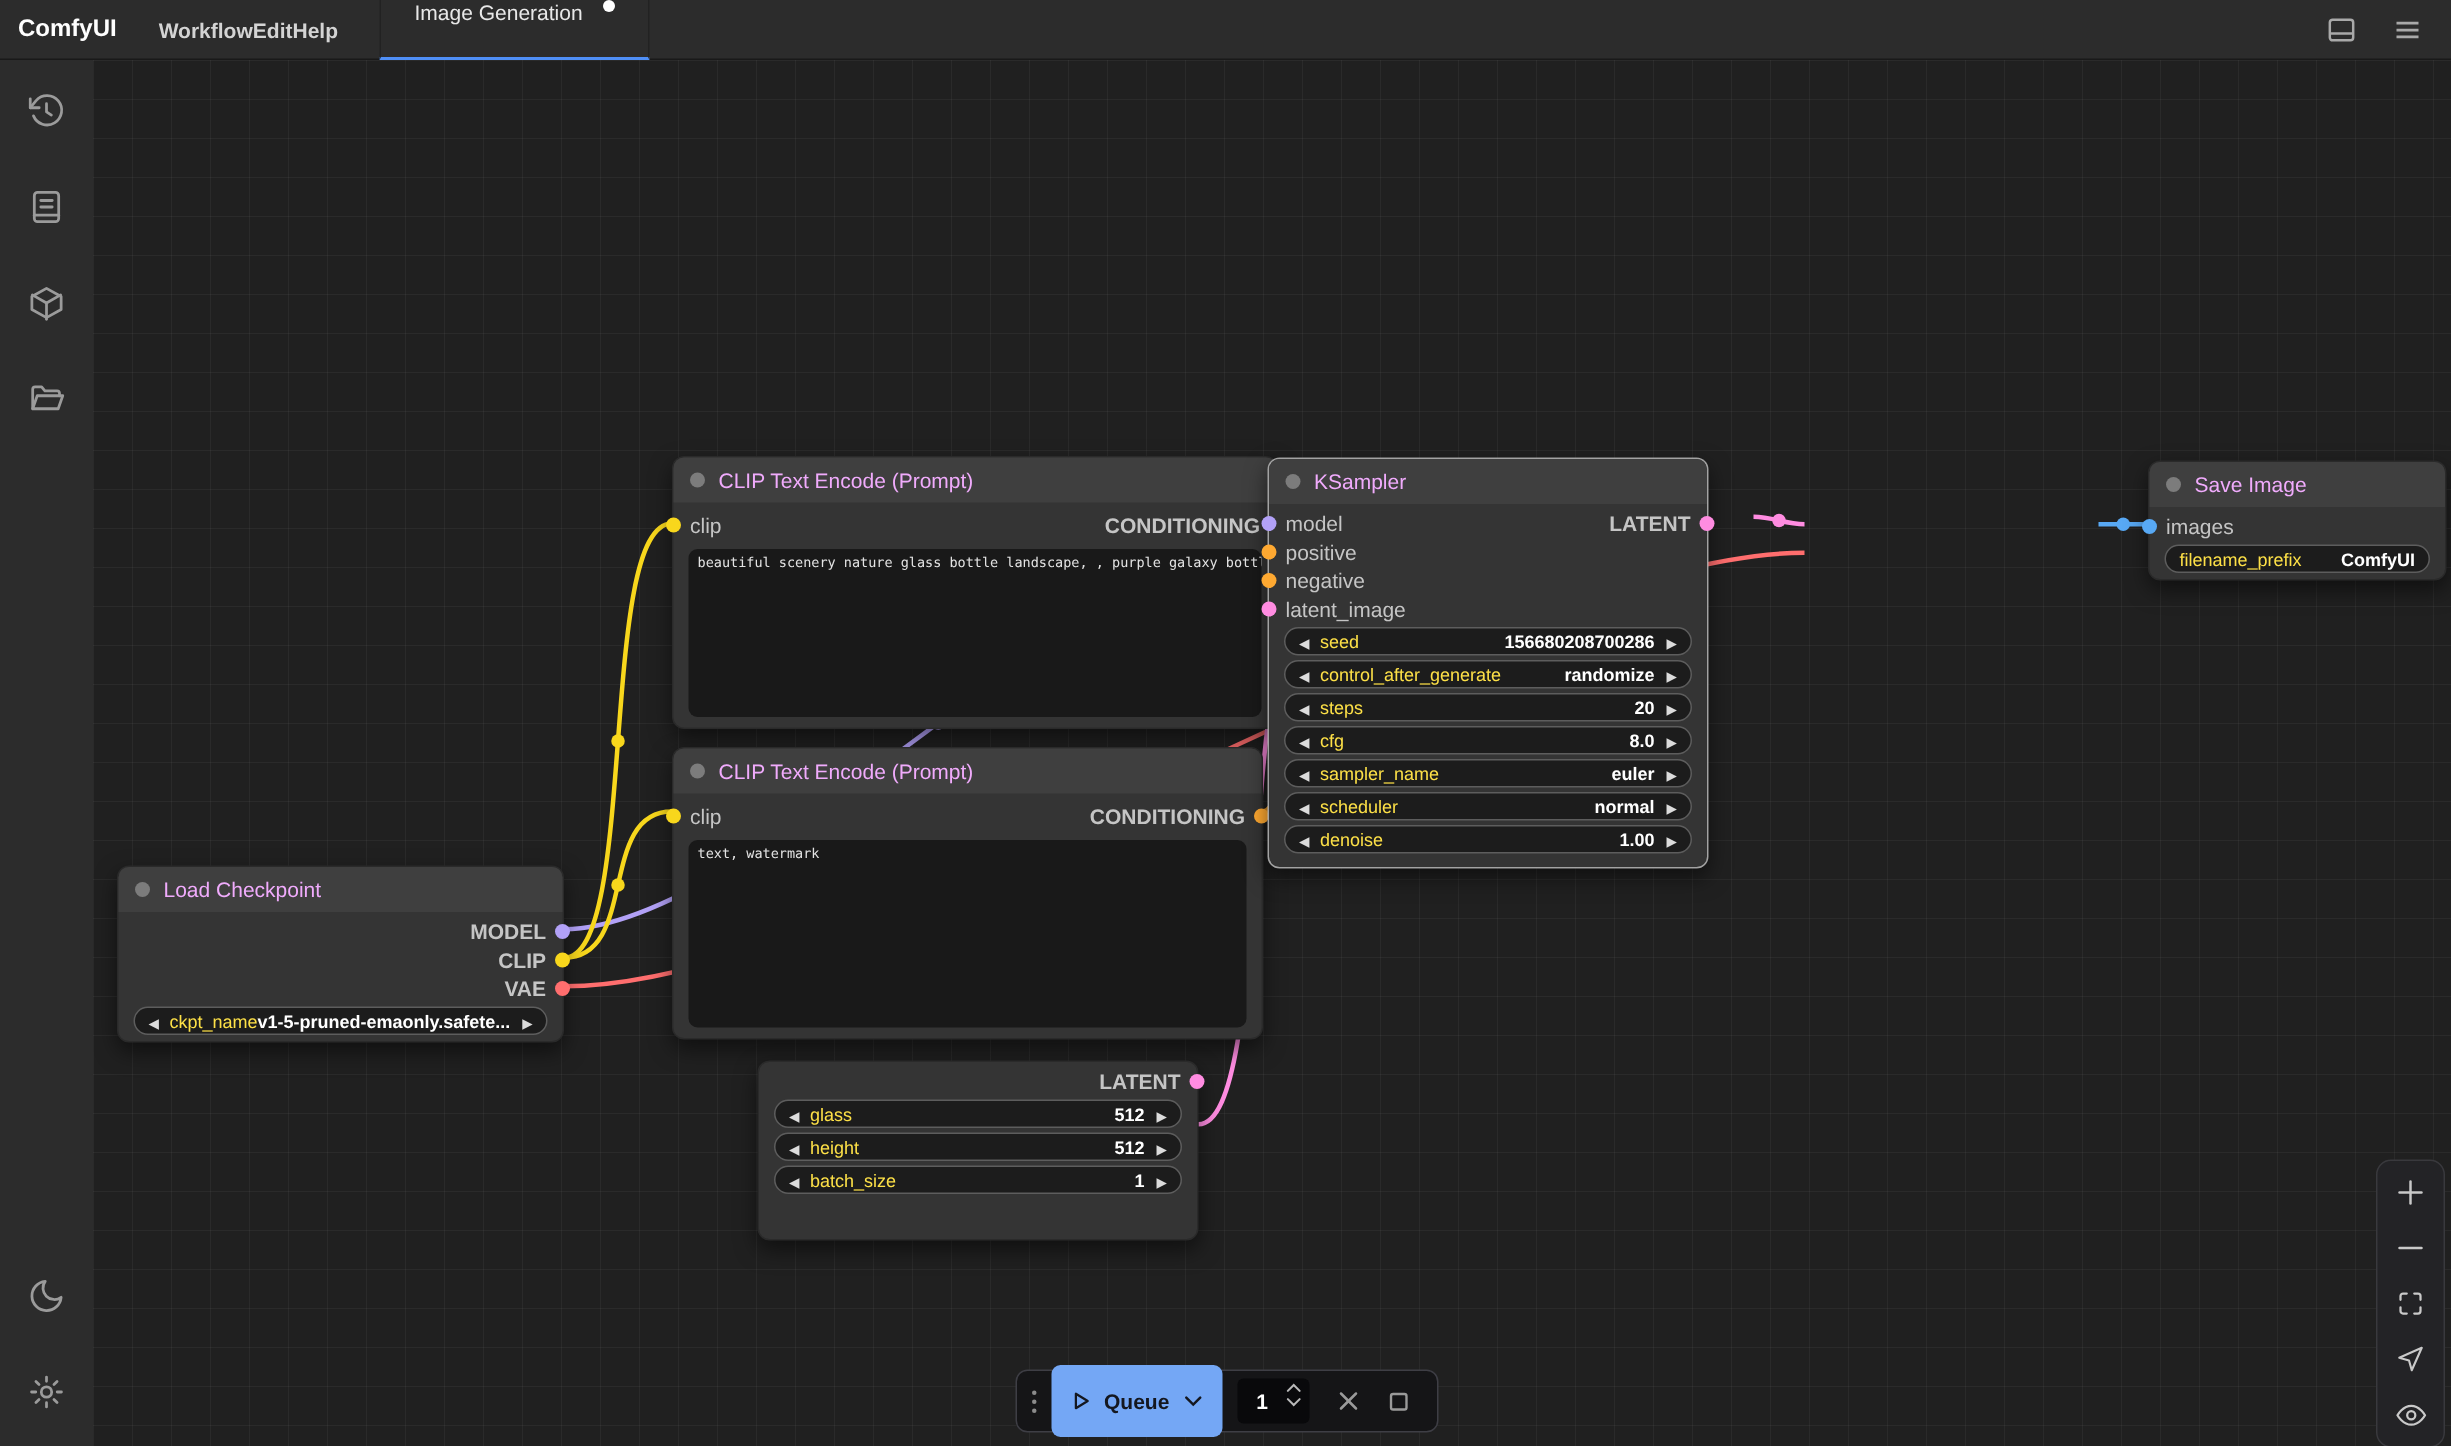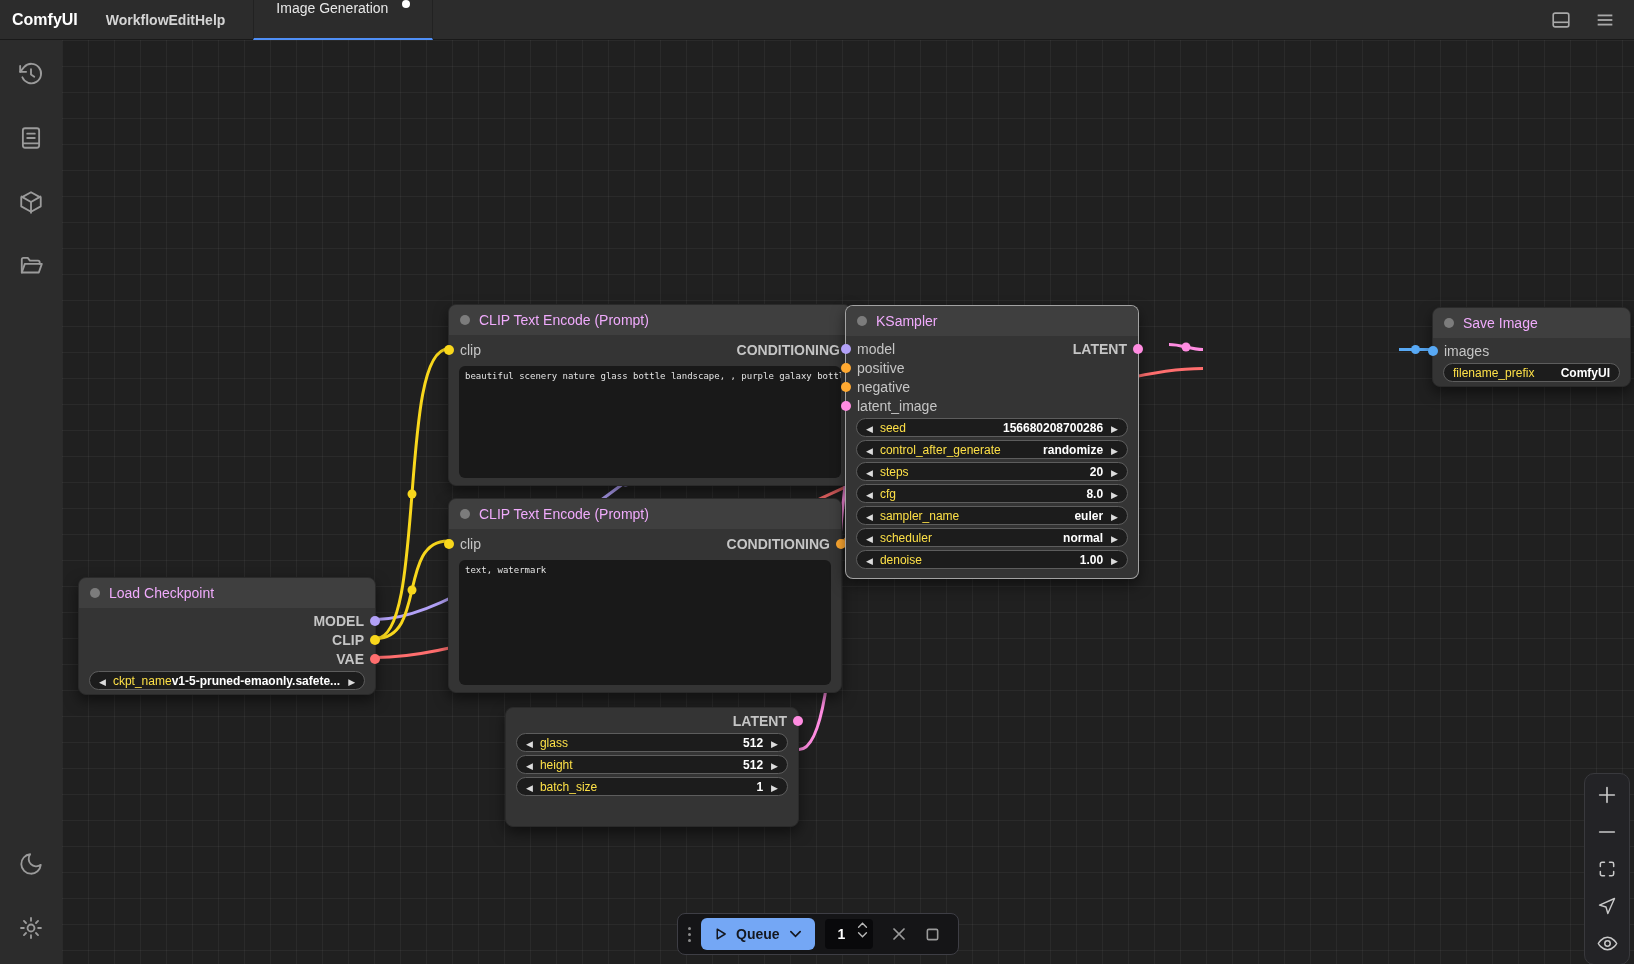--- a/index.html
+++ b/index.html
@@ -75,21 +75,21 @@
   .textarea{ margin:4px 10px; background:#191919; border-radius:6px; padding:5px 6px;
              font-family:"DejaVu Sans Mono", monospace; font-size:9px; color:#e3e3e3;
              white-space:pre; overflow:hidden; }
 
   
   .queuebar{ position:absolute; left:615px; top:873px; width:282px; height:42px;
              background:#151517; border:1px solid #3e3e45; border-radius:8px;
              display:flex; align-items:center; padding:0 10px; gap:10px; z-index:30;}
   .drag-dots{ display:flex; flex-direction:column; gap:3px; }
   .drag-dots i{ width:3px; height:3px; border-radius:50%; background:#8b8b8b; }
-  .queue-btn{ height:32px; border:none; border-radius:6px; background:var(--q-btn);
+  .queue-btn{ height:48px; border:none; border-radius:6px; background:var(--q-btn);
               color:#14171f; display:flex; align-items:center; gap:9px; padding:0 13px;
               font-weight:600; font-size:14px; font-family:inherit; }
   .count-box{ width:48px; height:30px; background:#09090b; border-radius:4px; color:#fff;
               display:flex; align-items:center; font-size:14px; font-weight:600;
               padding-left:13px; position:relative; }
   .steppers{ position:absolute; right:5px; top:3px; display:flex; flex-direction:column; gap:2px; }
   .qicon{ display:flex; align-items:center; justify-content:center; }
 
   
   .zoombar{ position:absolute; left:1522px; top:733px; width:46px;

